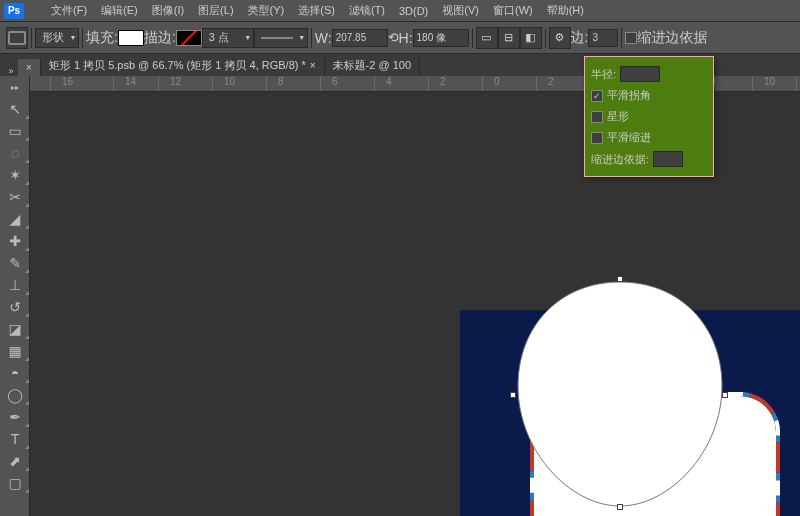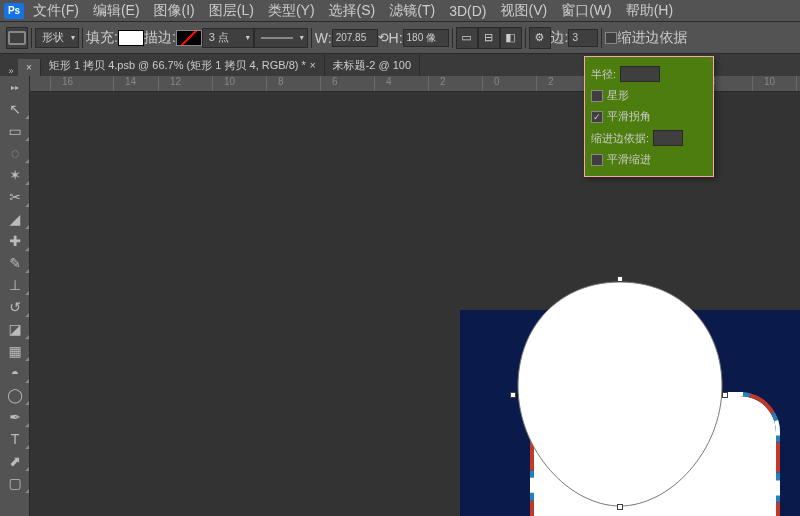--- a/index.html
+++ b/index.html
@@ -1,27 +1,27 @@
 <!DOCTYPE html>
 <html><head>
 <meta charset="utf-8">
 <style>
 *{margin:0;padding:0;box-sizing:border-box;font-family:"Microsoft YaHei",sans-serif;font-size:11px;color:#ccc}
 body{background:#535353;width:800px;height:516px;overflow:hidden;position:relative}
 .menubar{height:22px;background:#535353;display:flex;align-items:center;padding-left:4px;border-bottom:1px solid #2a2a2a}
-.ps-logo{width:20px;height:16px;background:#1473e6;display:flex;align-items:center;justify-content:center;color:#fff;font-weight:bold;font-size:10px;border-radius:2px;margin-right:2px}
-.menu-item{padding:0 7px;cursor:pointer;font-size:14px}
+.ps-logo{width:20px;height:16px;background:#1473e6;display:flex;align-items:center;justify-content:center;color:#fff;font-weight:bold;font-size:10px;border-radius:2px;margin-right:20px}
+.menu-item{padding:0 7px;cursor:pointer;font-size:11px}
 .optbar{height:32px;background:#535353;display:flex;align-items:center;padding:0 6px;gap:0;border-bottom:1px solid #2a2a2a}
 .lbl{font-size:14px}
 .dd{background:#3f3f3f;border:1px solid #2a2a2a;padding:2px 14px 2px 6px;height:20px;display:flex;align-items:center;position:relative;font-size:11px}
 .dd::after{content:"▾";position:absolute;right:3px;font-size:8px}
 .swatch{width:26px;height:16px;background:#fff;border:1px solid #000}
 .swatch2{width:26px;height:16px;background:#000;border:1px solid #888;position:relative}
 .swatch2::after{content:"";position:absolute;left:0;top:0;right:0;bottom:0;background:linear-gradient(135deg,transparent 45%,red 45%,red 55%,transparent 55%)}
-.inp{background:#3f3f3f;border:1px solid #2a2a2a;width:46px;height:18px;padding:0 3px;font-size:10px}
+.inp{background:#3f3f3f;border:1px solid #2a2a2a;width:56px;height:18px;padding:0 3px;font-size:10px}
 .icnbtn{width:22px;height:22px;background:#3f3f3f;border:1px solid #2a2a2a;display:flex;align-items:center;justify-content:center;cursor:pointer}
 .sep{width:1px;height:20px;background:#2a2a2a;margin:0 3px}
 .chk{width:12px;height:12px;border:1px solid #888;background:#3f3f3f}
 .chk.on::after{content:"✓";font-size:9px;position:relative;top:-2px;left:1px}
 .tabs{height:22px;background:#3a3a3a;display:flex;align-items:flex-end;padding-left:4px;position:relative}
 .tab{padding:3px 8px;background:#3a3a3a;font-size:10px;cursor:pointer;display:flex;align-items:center;gap:4px;border-right:1px solid #2a2a2a}
 .tab.first{background:#535353}
 .tab .x{font-size:10px}
 .tabchev{width:14px;font-size:9px;text-align:center;cursor:pointer}
 .ruler-h{position:absolute;left:30px;top:76px;right:0;height:16px;background:#535353;border-bottom:1px solid #2a2a2a;overflow:hidden}
@@ -91,21 +91,21 @@
   <div class="chk"></div>
   <span class="lbl">缩进边依据</span>
 </div>
 
 <div class="tabs">
   <div class="tabchev">»</div>
   <div class="tab first">
       <span class="x">×</span>
     </div>
   <div class="tab">
-      <span>矩形 1 拷贝 4.psb @ 66.7% (矩形 1 拷贝 4, RGB/8) *</span>
+      <span>矩形 1 拷贝 5.psb @ 66.7% (矩形 1 拷贝 4, RGB/8) *</span>
       <span class="x">×</span>
     </div>
   <div class="tab">
       <span>未标题-2 @ 100</span>
     </div>
 </div>
 
 <div class="ruler-h">
   <div class="tick" style="left:20px">16</div>
   <div class="tick" style="left:83px">14</div>
@@ -162,28 +162,28 @@
   <div class="handle" style="left:692px;top:300px"></div>
   <div class="handle" style="left:587px;top:412px"></div>
 </div>
 
 <div class="popup">
   <div class="popup-row">
       <span>半径:</span>
       <div class="popup-inp"></div>
     </div>
   <div class="popup-row">
+      <div class="chk on"></div>
+      <span>平滑拐角</span>
+    </div>
+  <div class="popup-row">
       <div class="chk"></div>
       <span>星形</span>
     </div>
   <div class="popup-row">
-      <div class="chk on"></div>
-      <span>平滑拐角</span>
+      <div class="chk"></div>
+      <span>平滑缩进</span>
     </div>
   <div class="popup-row">
       <span>缩进边依据:</span>
       <div class="popup-inp" style="width:30px"></div>
     </div>
-  <div class="popup-row">
-      <div class="chk"></div>
-      <span>平滑缩进</span>
-    </div>
 </div>
 
 </body></html>

